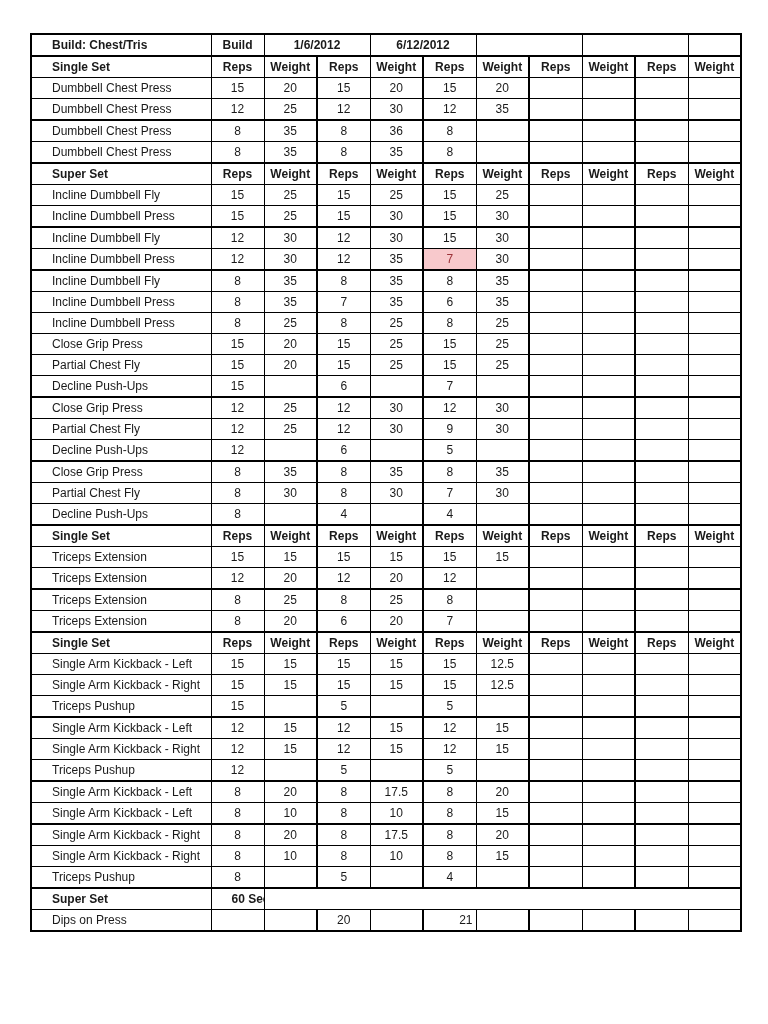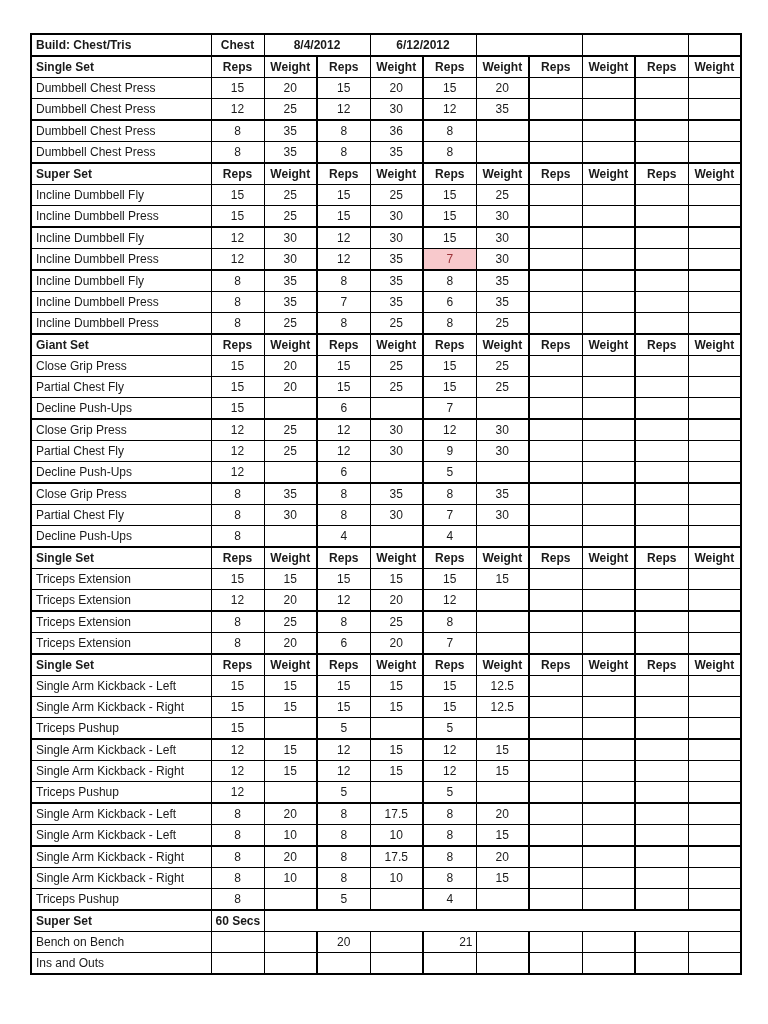--- a/index.html
+++ b/index.html
@@ -18,21 +18,21 @@
   }
   td{
     border:1px solid #000;
     height:20px;
     font-size:12px;
     line-height:20px;
     color:#1a1a1a;
     overflow:hidden;white-space:nowrap;
     padding:0;
   }
-  td.name{text-align:left;padding-left:4px;}
+  td.name{text-align:left;padding-left:20px;}
   td.num{text-align:center;}
   td.right{text-align:right;padding-right:3px;}
   .bold{font-weight:bold;}
   tr.thick-top td{border-top-width:2px;}
   td.vthick{border-left-width:2px;}
 </style>
 </head>
 <body>
 
 <div class="sheet">
@@ -46,22 +46,22 @@
       <col style="width:53px">
         <col style="width:53px">
       <col style="width:53px">
         <col style="width:53px">
       <col style="width:53px">
         <col style="width:53px">
     </colgroup>
     <tbody id="tbody">
         <tr>
           <td class="name bold">Build: Chest/Tris</td>
-          <td class="num bold">Chest</td>
-          <td class="num bold" colspan="2">8/4/2012</td>
+          <td class="num bold">Build</td>
+          <td class="num bold" colspan="2">1/6/2012</td>
           <td class="num bold" colspan="2">6/12/2012</td>
           <td class="num" colspan="2"></td>
           <td class="num" colspan="2"></td>
           <td class="num" colspan="1"></td>
         </tr>
         <tr class="thick-top">
           <td class="name bold">Single Set</td>
           <td class="num bold">Reps</td>
           <td class="num bold">Weight</td>
           <td class="num bold vthick">Reps</td>
@@ -222,33 +222,20 @@
           <td class="num">25</td>
           <td class="num vthick">8</td>
           <td class="num">25</td>
           <td class="num vthick">8</td>
           <td class="num">25</td>
           <td class="num vthick"></td>
           <td class="num"></td>
           <td class="num vthick"></td>
           <td class="num"></td>
         </tr>
-        <tr class="thick-top">
-          <td class="name bold">Giant Set</td>
-          <td class="num bold">Reps</td>
-          <td class="num bold">Weight</td>
-          <td class="num bold vthick">Reps</td>
-          <td class="num bold">Weight</td>
-          <td class="num bold vthick">Reps</td>
-          <td class="num bold">Weight</td>
-          <td class="num bold vthick">Reps</td>
-          <td class="num bold">Weight</td>
-          <td class="num bold vthick">Reps</td>
-          <td class="num bold">Weight</td>
-        </tr>
         <tr>
           <td class="name">Close Grip Press</td>
           <td class="num">15</td>
           <td class="num">20</td>
           <td class="num vthick">15</td>
           <td class="num">25</td>
           <td class="num vthick">15</td>
           <td class="num">25</td>
           <td class="num vthick"></td>
           <td class="num"></td>
@@ -579,39 +566,26 @@
           <td class="num"></td>
           <td class="num vthick"></td>
           <td class="num"></td>
         </tr>
         <tr class="thick-top">
           <td class="name bold">Super Set</td>
           <td class="name bold">60 Secs</td>
           <td class="num" colspan="9"></td>
         </tr>
         <tr>
-          <td class="name">Bench on Bench</td>
+          <td class="name">Dips on Press</td>
           <td class="num"></td>
           <td class="num"></td>
           <td class="num vthick">20</td>
           <td class="num"></td>
           <td class="right vthick">21</td>
-          <td class="num"></td>
-          <td class="num vthick"></td>
-          <td class="num"></td>
-          <td class="num vthick"></td>
-          <td class="num"></td>
-        </tr>
-        <tr>
-          <td class="name">Ins and Outs</td>
-          <td class="num"></td>
-          <td class="num"></td>
-          <td class="num vthick"></td>
-          <td class="num"></td>
-          <td class="num vthick"></td>
           <td class="num"></td>
           <td class="num vthick"></td>
           <td class="num"></td>
           <td class="num vthick"></td>
           <td class="num"></td>
         </tr>
       </tbody>
   </table>
 </div>
 

